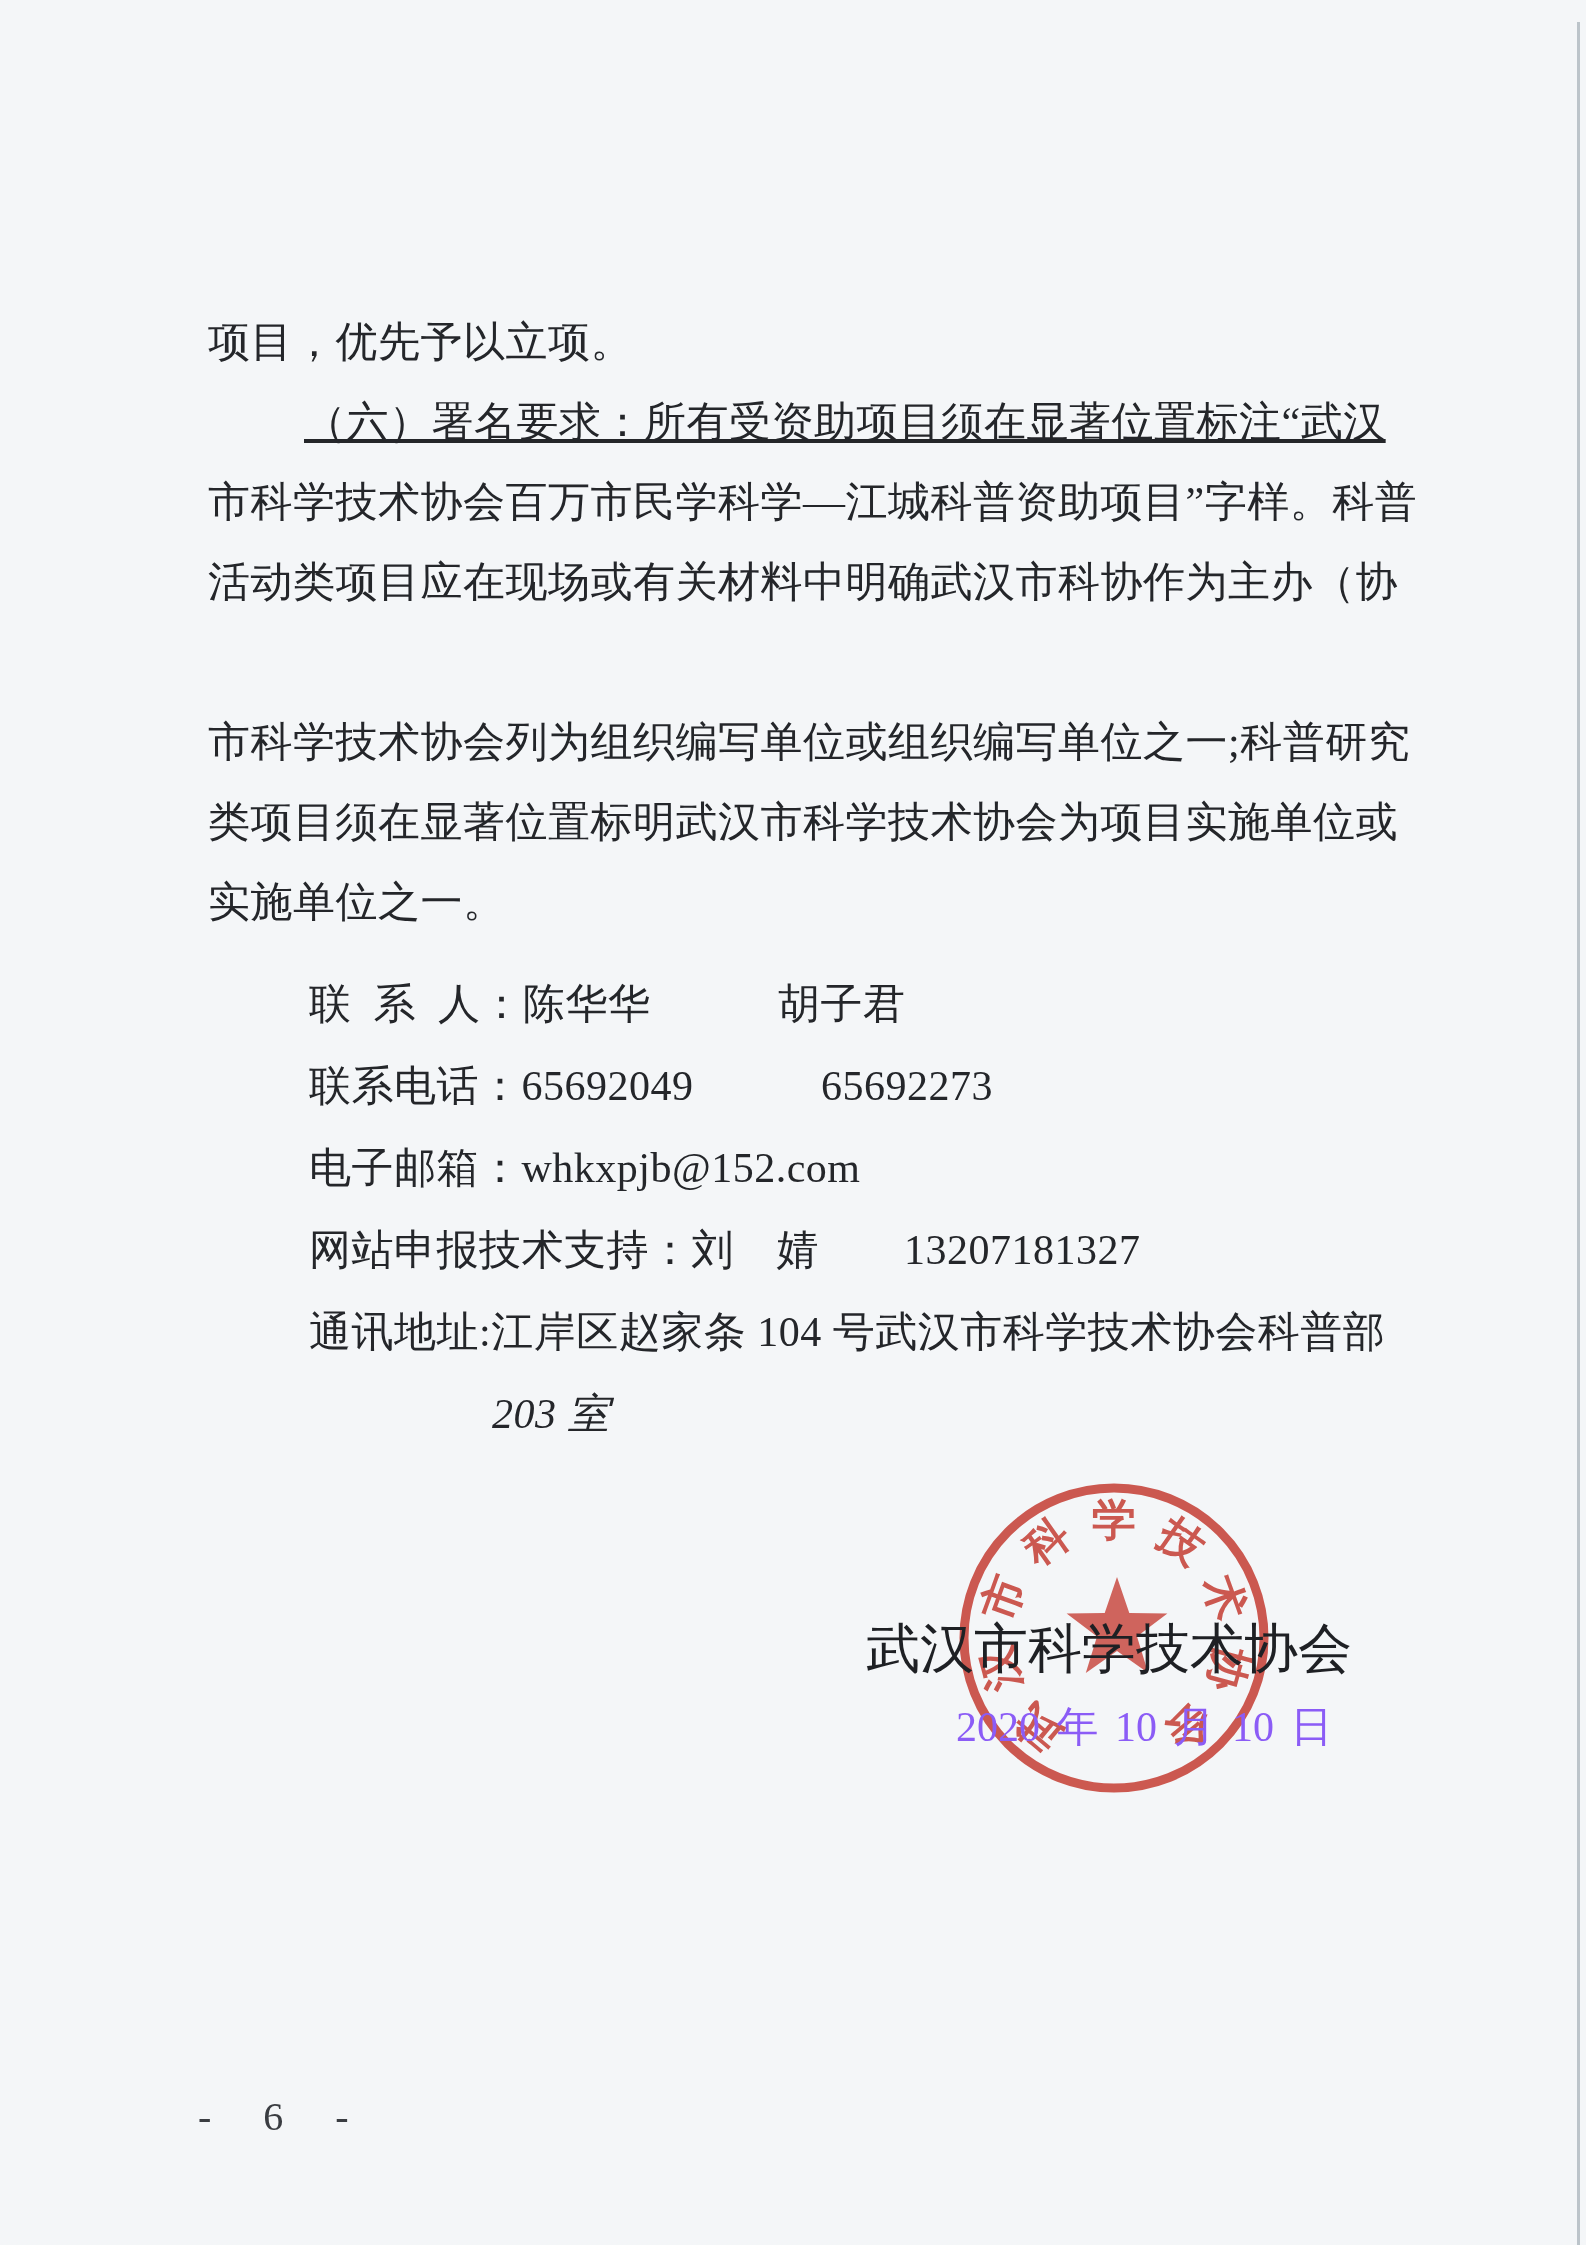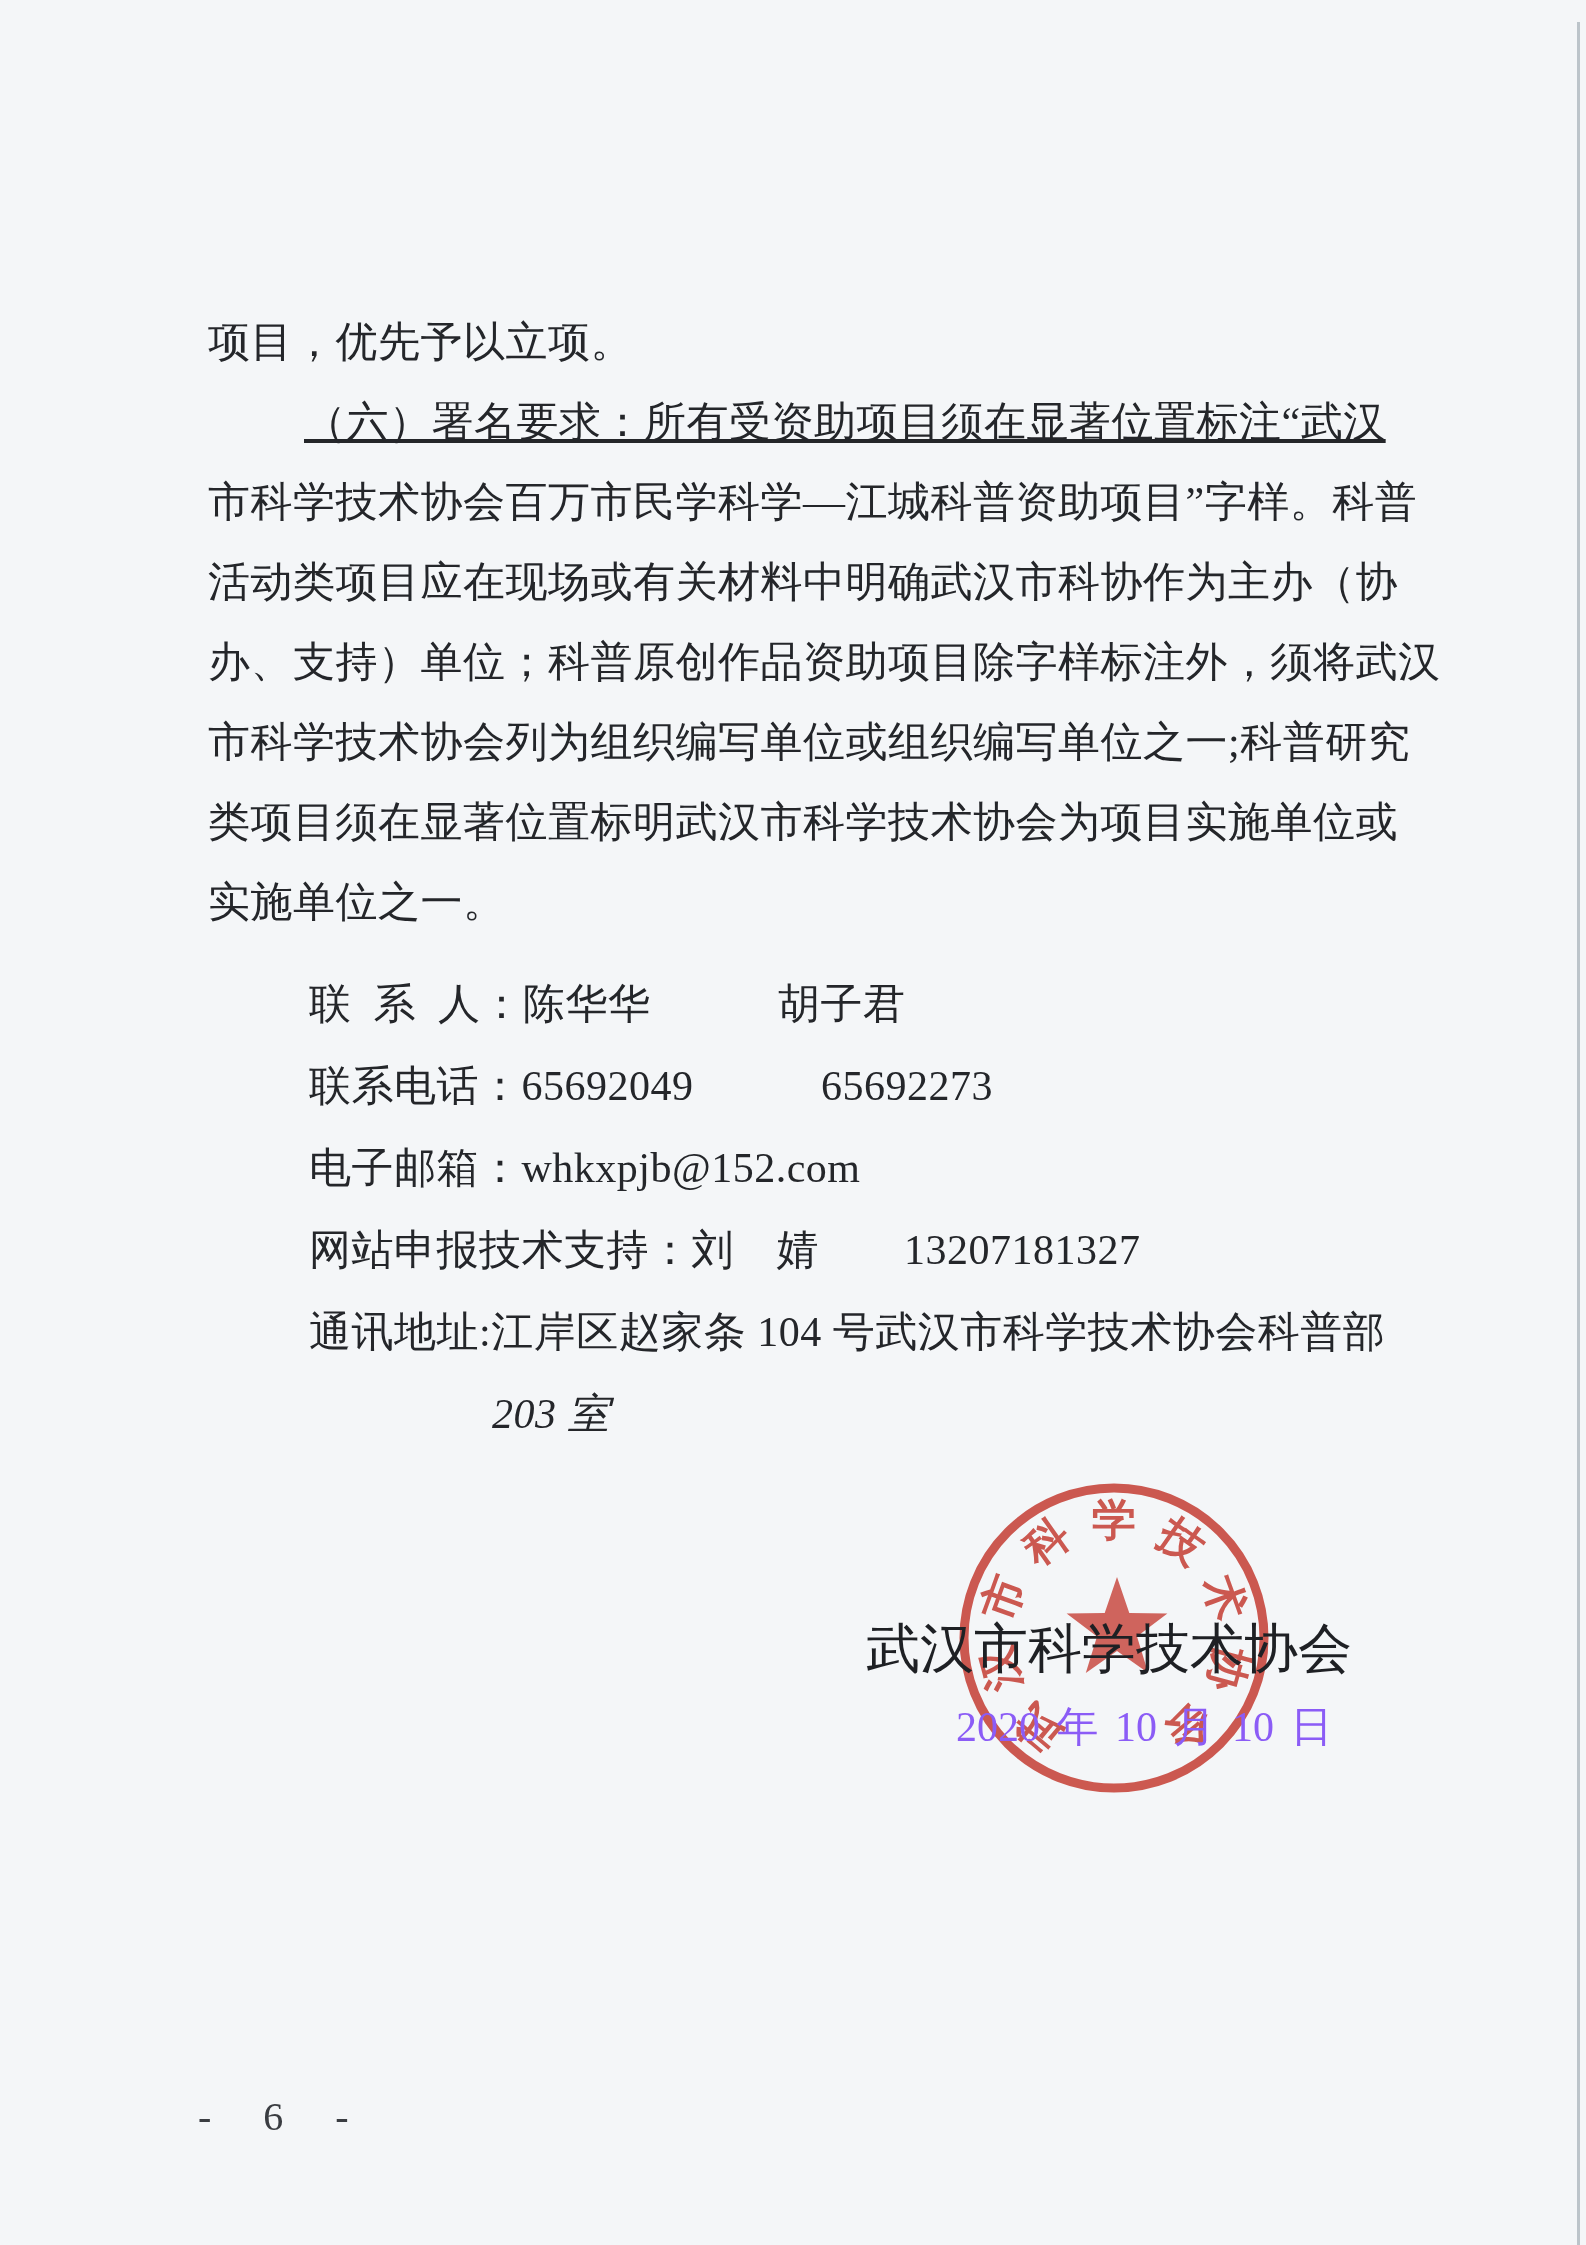--- a/index.html
+++ b/index.html
@@ -58,21 +58,20 @@
 <body>
 
 <div class="page">
 
   <div class="scan-line-right"></div>
 
   <div class="line body-left" style="top:318px">项目，优先予以立项。</div>
   <div class="line body-left indent" style="top:398px">（六）署名要求：所有受资助项目须在显著位置标注“武汉</div>
   <div class="line body-left" style="top:478px">市科学技术协会百万市民学科学—江城科普资助项目”字样。科普</div>
   <div class="line body-left" style="top:558px">活动类项目应在现场或有关材料中明确武汉市科协作为主办（协</div>
-  <div class="line body-left" style="top:638px">办、支持）单位；科普原创作品资助项目除字样标注外，须将武汉</div>
   <div class="line body-left" style="top:718px">市科学技术协会列为组织编写单位或组织编写单位之一;科普研究</div>
   <div class="line body-left" style="top:798px">类项目须在显著位置标明武汉市科学技术协会为项目实施单位或</div>
   <div class="line body-left" style="top:878px">实施单位之一。</div>
 
   <div class="line contact" style="top:980px">联  系  人：陈华华　　　胡子君</div>
   <div class="line contact" style="top:1062px">联系电话：65692049　　　65692273</div>
   <div class="line contact" style="top:1144px">电子邮箱：whkxpjb@152.com</div>
   <div class="line contact" style="top:1226px">网站申报技术支持：刘　婧　　13207181327</div>
   <div class="line contact" style="top:1308px">通讯地址:江岸区赵家条 104 号武汉市科学技术协会科普部</div>
   <div class="line room" style="top:1390px">203 室</div>

